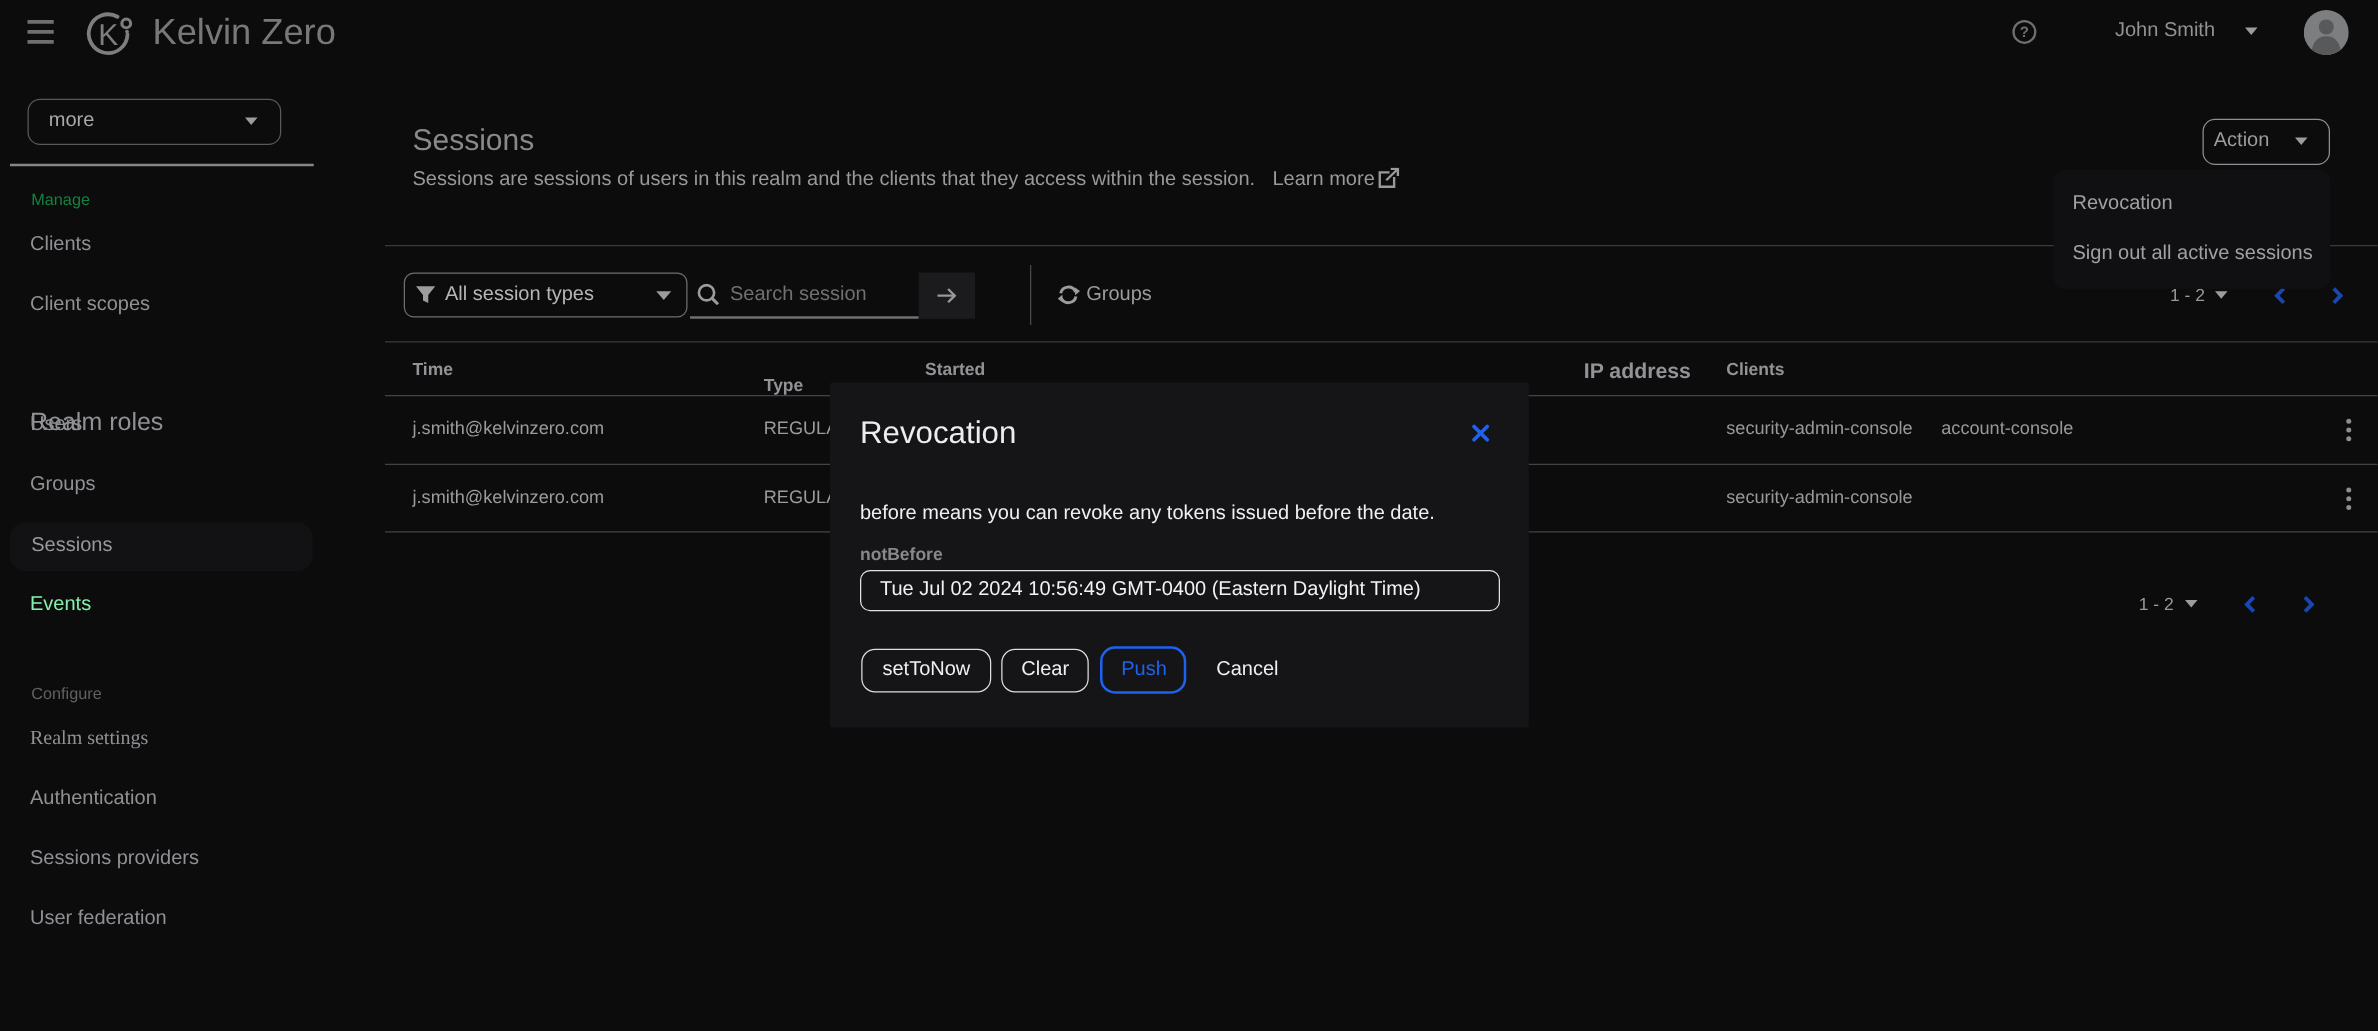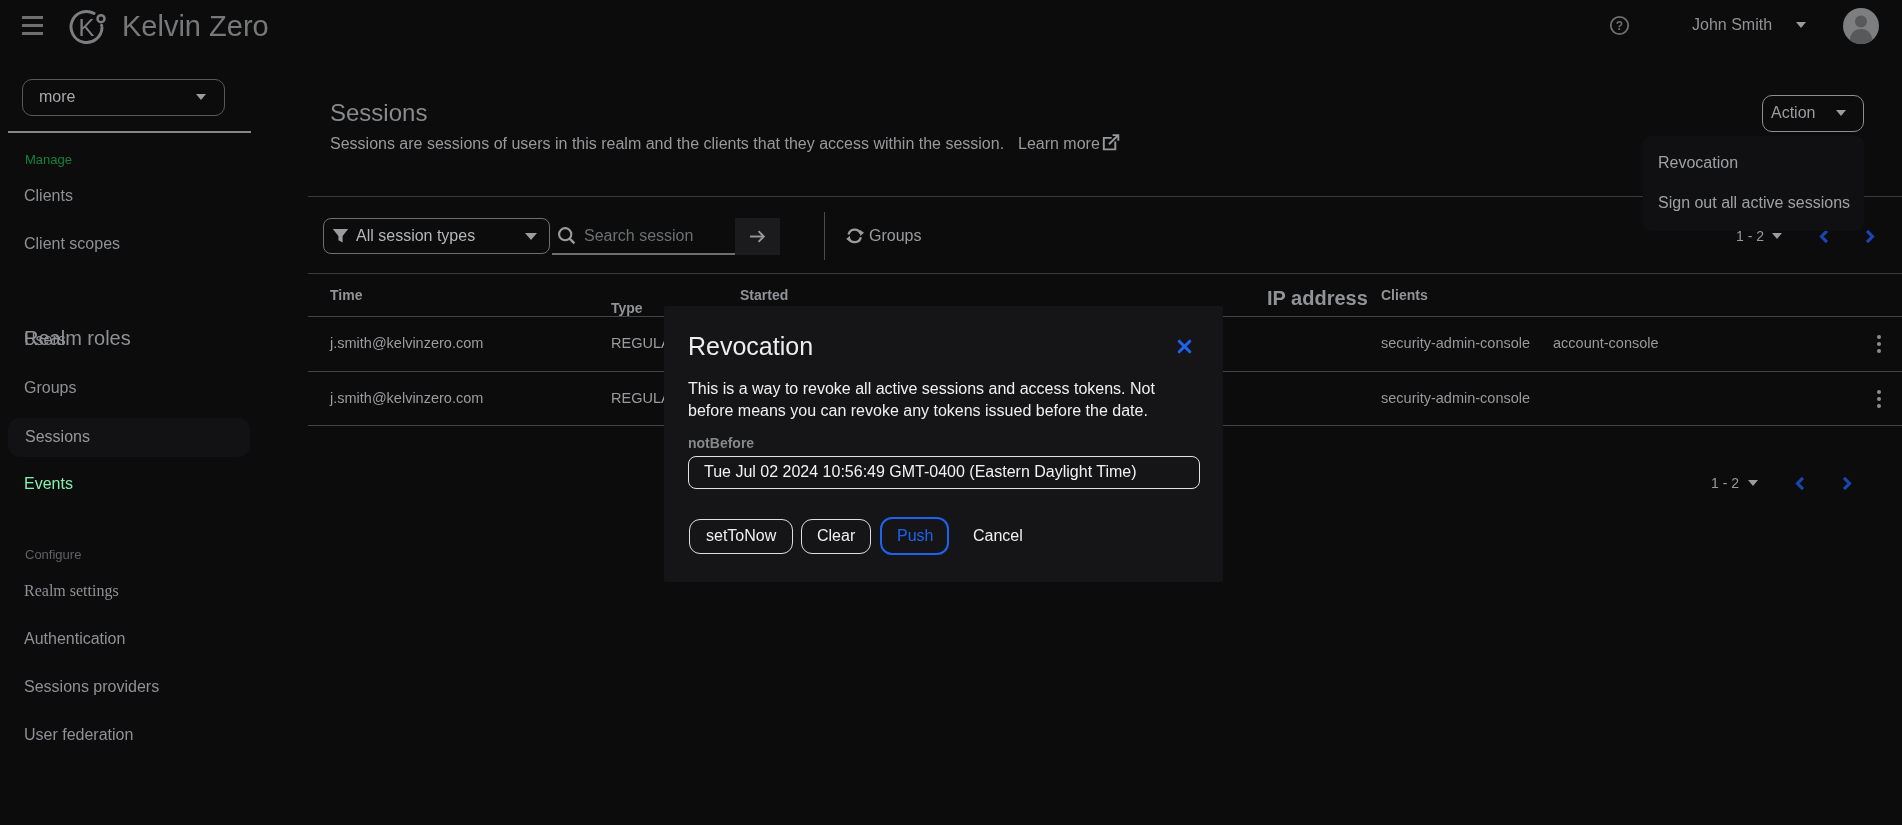--- a/index.html
+++ b/index.html
@@ -103,21 +103,21 @@
       <path d="M 8 1.8 L 2.5 7.5 L 8 13.2" fill="none" stroke="#1847b2" stroke-width="3.1" stroke-linejoin="miter"></path>
     </svg>
 <svg class="abs" style="left:1865px;top:228.5px;" width="10" height="15" viewBox="0 0 10 15">
       <path d="M 2 1.8 L 7.5 7.5 L 2 13.2" fill="none" stroke="#1847b2" stroke-width="3.1" stroke-linejoin="miter"></path>
     </svg>
 <div class="abs" style="left:308px;top:273px;width:1594px;height:1px;background:#3a3a3c;"></div>
 <div class="txt" style="left:330px;top:288.2px;font-size:14px;color:#929396;line-height:1;font-weight:700;">Time</div>
 <div class="txt" style="left:611px;top:288.2px;font-size:14px;color:#929396;line-height:1;font-weight:700;margin-top:13px;">Type</div>
 <div class="txt" style="left:740px;top:288.2px;font-size:14px;color:#929396;line-height:1;font-weight:700;">Started</div>
 <div class="txt" style="left:1006px;top:288.2px;font-size:18px;color:#929396;line-height:1;font-weight:700;margin-top:40px;">Last access</div>
-<div class="txt" style="left:1267px;top:288.2px;font-size:20px;color:#929396;line-height:1;font-weight:700;">IP address</div>
+<div class="txt" style="left:1267px;top:288.2px;font-size:17px;color:#929396;line-height:1;font-weight:700;">IP address</div>
 <div class="txt" style="left:1381px;top:288.2px;font-size:14px;color:#929396;line-height:1;font-weight:700;">Clients</div>
 <div class="abs" style="left:308px;top:316px;width:1594px;height:1px;background:#434345;"></div>
 <div class="txt" style="left:330px;top:336.4px;font-size:14.5px;color:#9b9c9e;line-height:1;">j.smith@kelvinzero.com</div>
 <div class="txt" style="left:611px;top:336.4px;font-size:14.5px;color:#9b9c9e;line-height:1;">REGULAR</div>
 <div class="txt" style="left:1381px;top:336.4px;font-size:14.5px;color:#98999b;line-height:1;">security-admin-console</div>
 <div class="txt" style="left:1553px;top:336.4px;font-size:14.5px;color:#98999b;line-height:1;">account-console</div>
 <div class="abs" style="left:1877px;top:334.5px;width:4px;height:4px;border-radius:50%;background:#8d8e90;"></div>
 <div class="abs" style="left:1877px;top:341.5px;width:4px;height:4px;border-radius:50%;background:#8d8e90;"></div>
 <div class="abs" style="left:1877px;top:348.5px;width:4px;height:4px;border-radius:50%;background:#8d8e90;"></div>
 <div class="abs" style="left:308px;top:371px;width:1594px;height:1px;background:#434345;"></div>
@@ -141,21 +141,20 @@
 <div class="abs" style="left:1836px;top:110.0px;width:0;height:0;border-left:5px solid transparent;border-right:5px solid transparent;border-top:6px solid #9b9c9e;"></div>
 <div class="abs" style="left:1643px;top:136px;width:221px;height:95px;border-radius:8px;background:#101012;"></div>
 <div class="txt" style="left:1658px;top:155.2px;font-size:16px;color:#a0a1a3;line-height:1;">Revocation</div>
 <div class="txt" style="left:1658px;top:195.2px;font-size:16px;color:#a0a1a3;line-height:1;">Sign out all active sessions</div>
 <div class="abs" style="left:664px;top:306px;width:559px;height:276px;border-radius:2px;background:#151517;"></div>
 <div class="txt" style="left:688px;top:333.8px;font-size:25px;color:#ededee;line-height:1;font-weight:500;">Revocation</div>
 
 <svg class="abs" style="left:1177px;top:339px;" width="15" height="15" viewBox="0 0 15 15">
   <path d="M 2.2 2.2 L 12.8 12.8 M 12.8 2.2 L 2.2 12.8" stroke="#1e62f0" stroke-width="3" stroke-linecap="round"></path>
 </svg>
-<div class="txt" style="left:688px;top:381.2px;font-size:16px;color:#f0f0f1;line-height:1;">This is a way to revoke all active sessions and access tokens. Not</div>
 <div class="txt" style="left:688px;top:403.2px;font-size:16px;color:#f0f0f1;line-height:1;">before means you can revoke any tokens issued before the date.</div>
 <div class="txt" style="left:688px;top:436.2px;font-size:14px;color:#87888a;line-height:1;font-weight:700;">notBefore</div>
 <div class="abs" style="left:688px;top:456px;width:512px;height:33px;border-radius:8px;border:1.5px solid #e3e3e4;background:#151517;"></div>
 <div class="txt" style="left:704px;top:464.2px;font-size:16px;color:#f2f2f3;line-height:1;">Tue Jul 02 2024 10:56:49 GMT-0400 (Eastern Daylight Time)</div>
 <div class="abs" style="left:689px;top:519px;width:104px;height:35px;border-radius:11px;border:1px solid #dededf;"></div>
 <div class="txt" style="left:706px;top:528.2px;font-size:16px;color:#f0f0f1;line-height:1;">setToNow</div>
 <div class="abs" style="left:801px;top:519px;width:70px;height:35px;border-radius:11px;border:1px solid #dededf;"></div>
 <div class="txt" style="left:817px;top:528.2px;font-size:16px;color:#f0f0f1;line-height:1;">Clear</div>
 <div class="abs" style="left:880px;top:517px;width:69px;height:38px;border-radius:12px;border:2px solid #1e62f0;"></div>
 <div class="txt" style="left:897px;top:528.2px;font-size:16px;color:#1e62f0;line-height:1;">Push</div>

